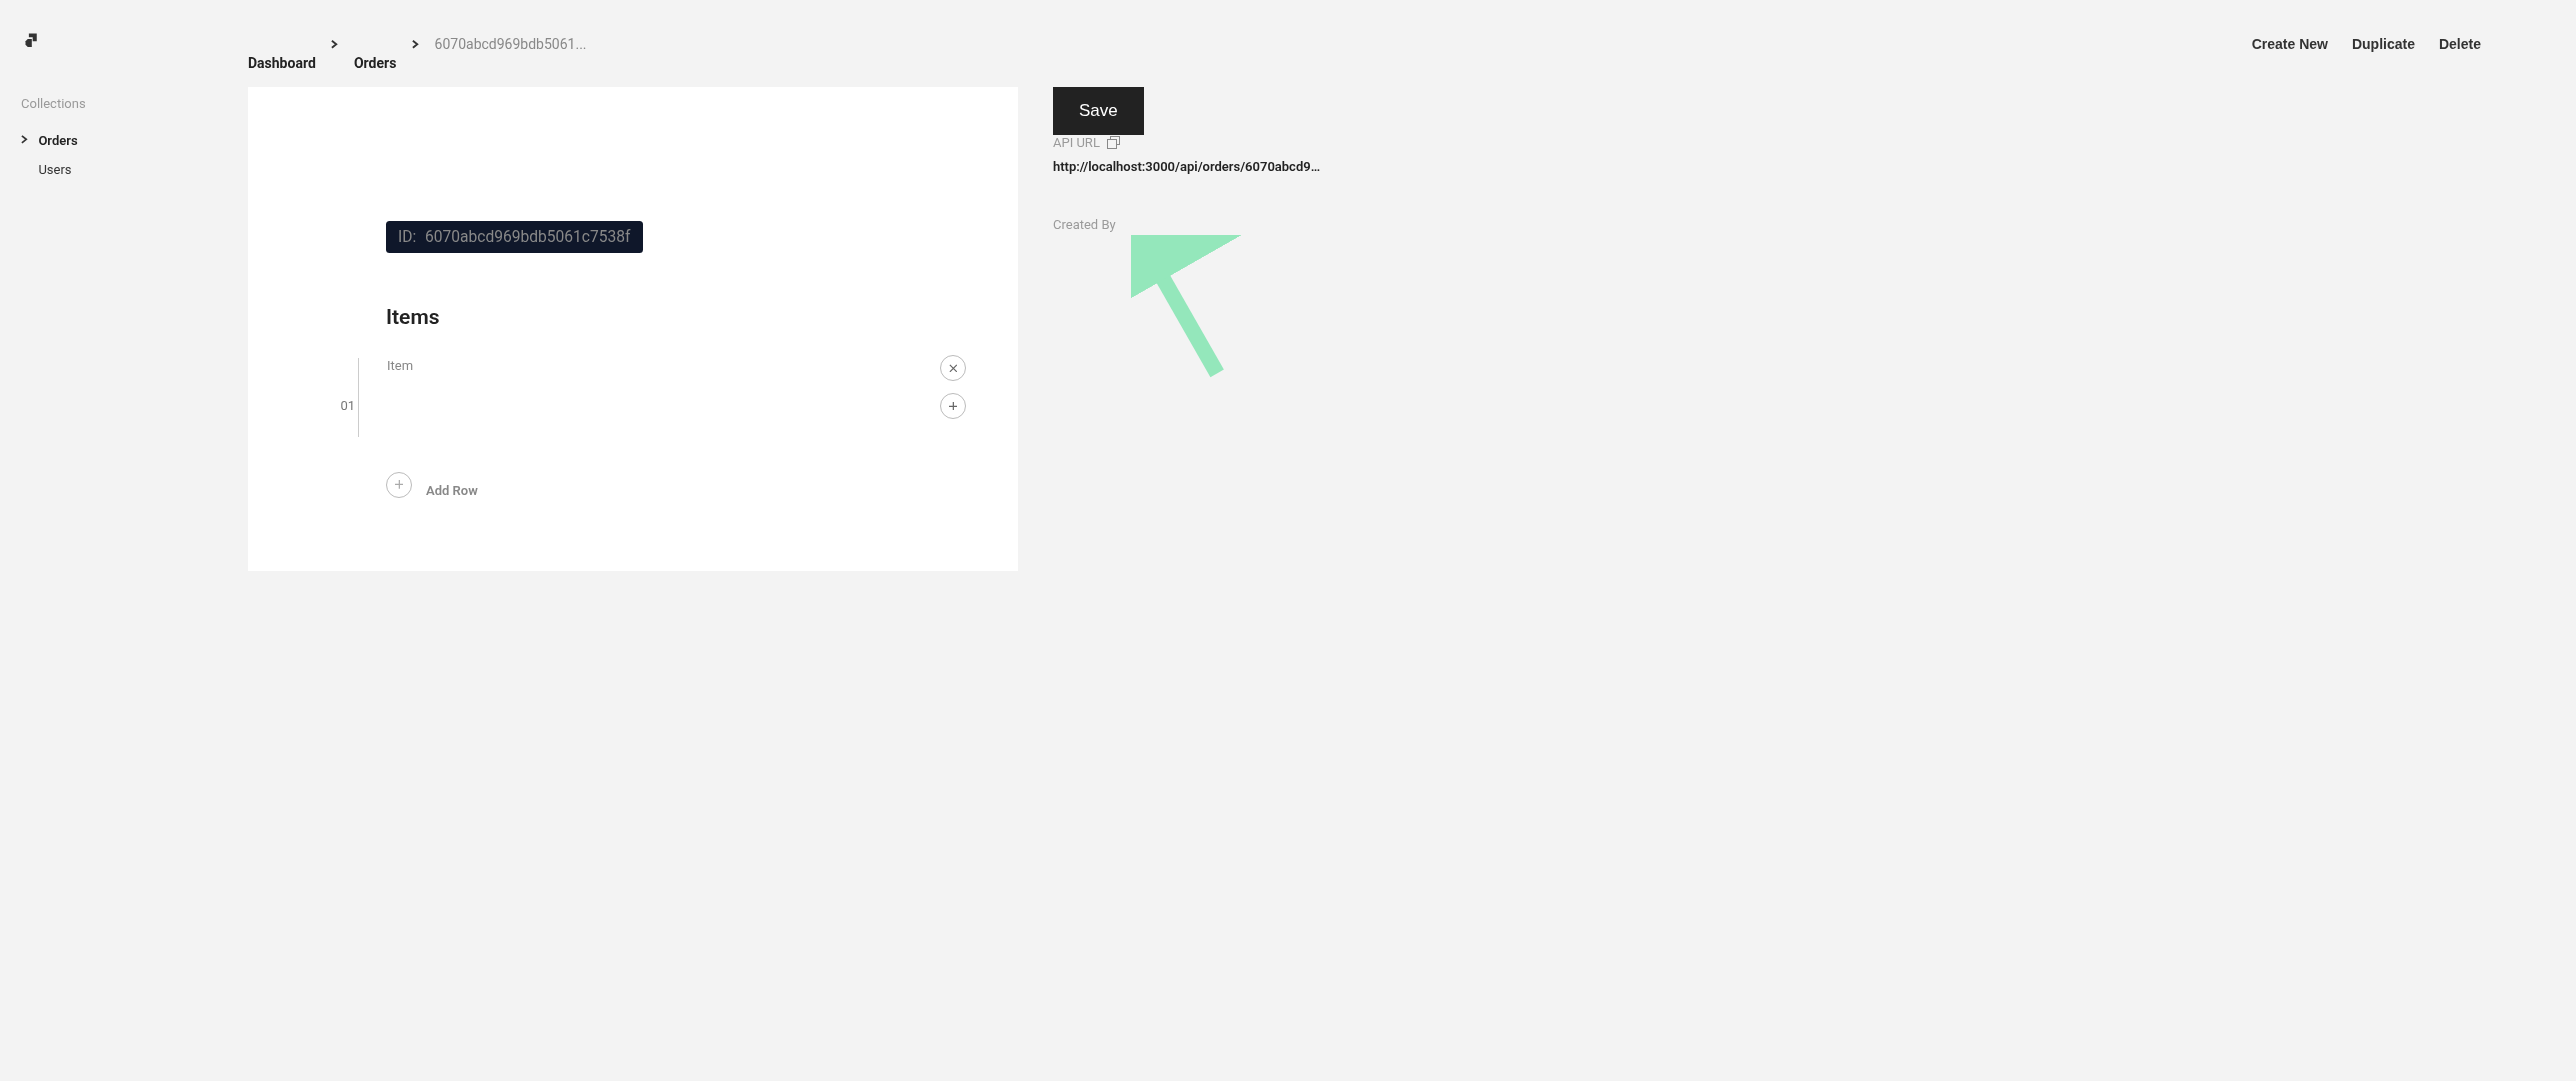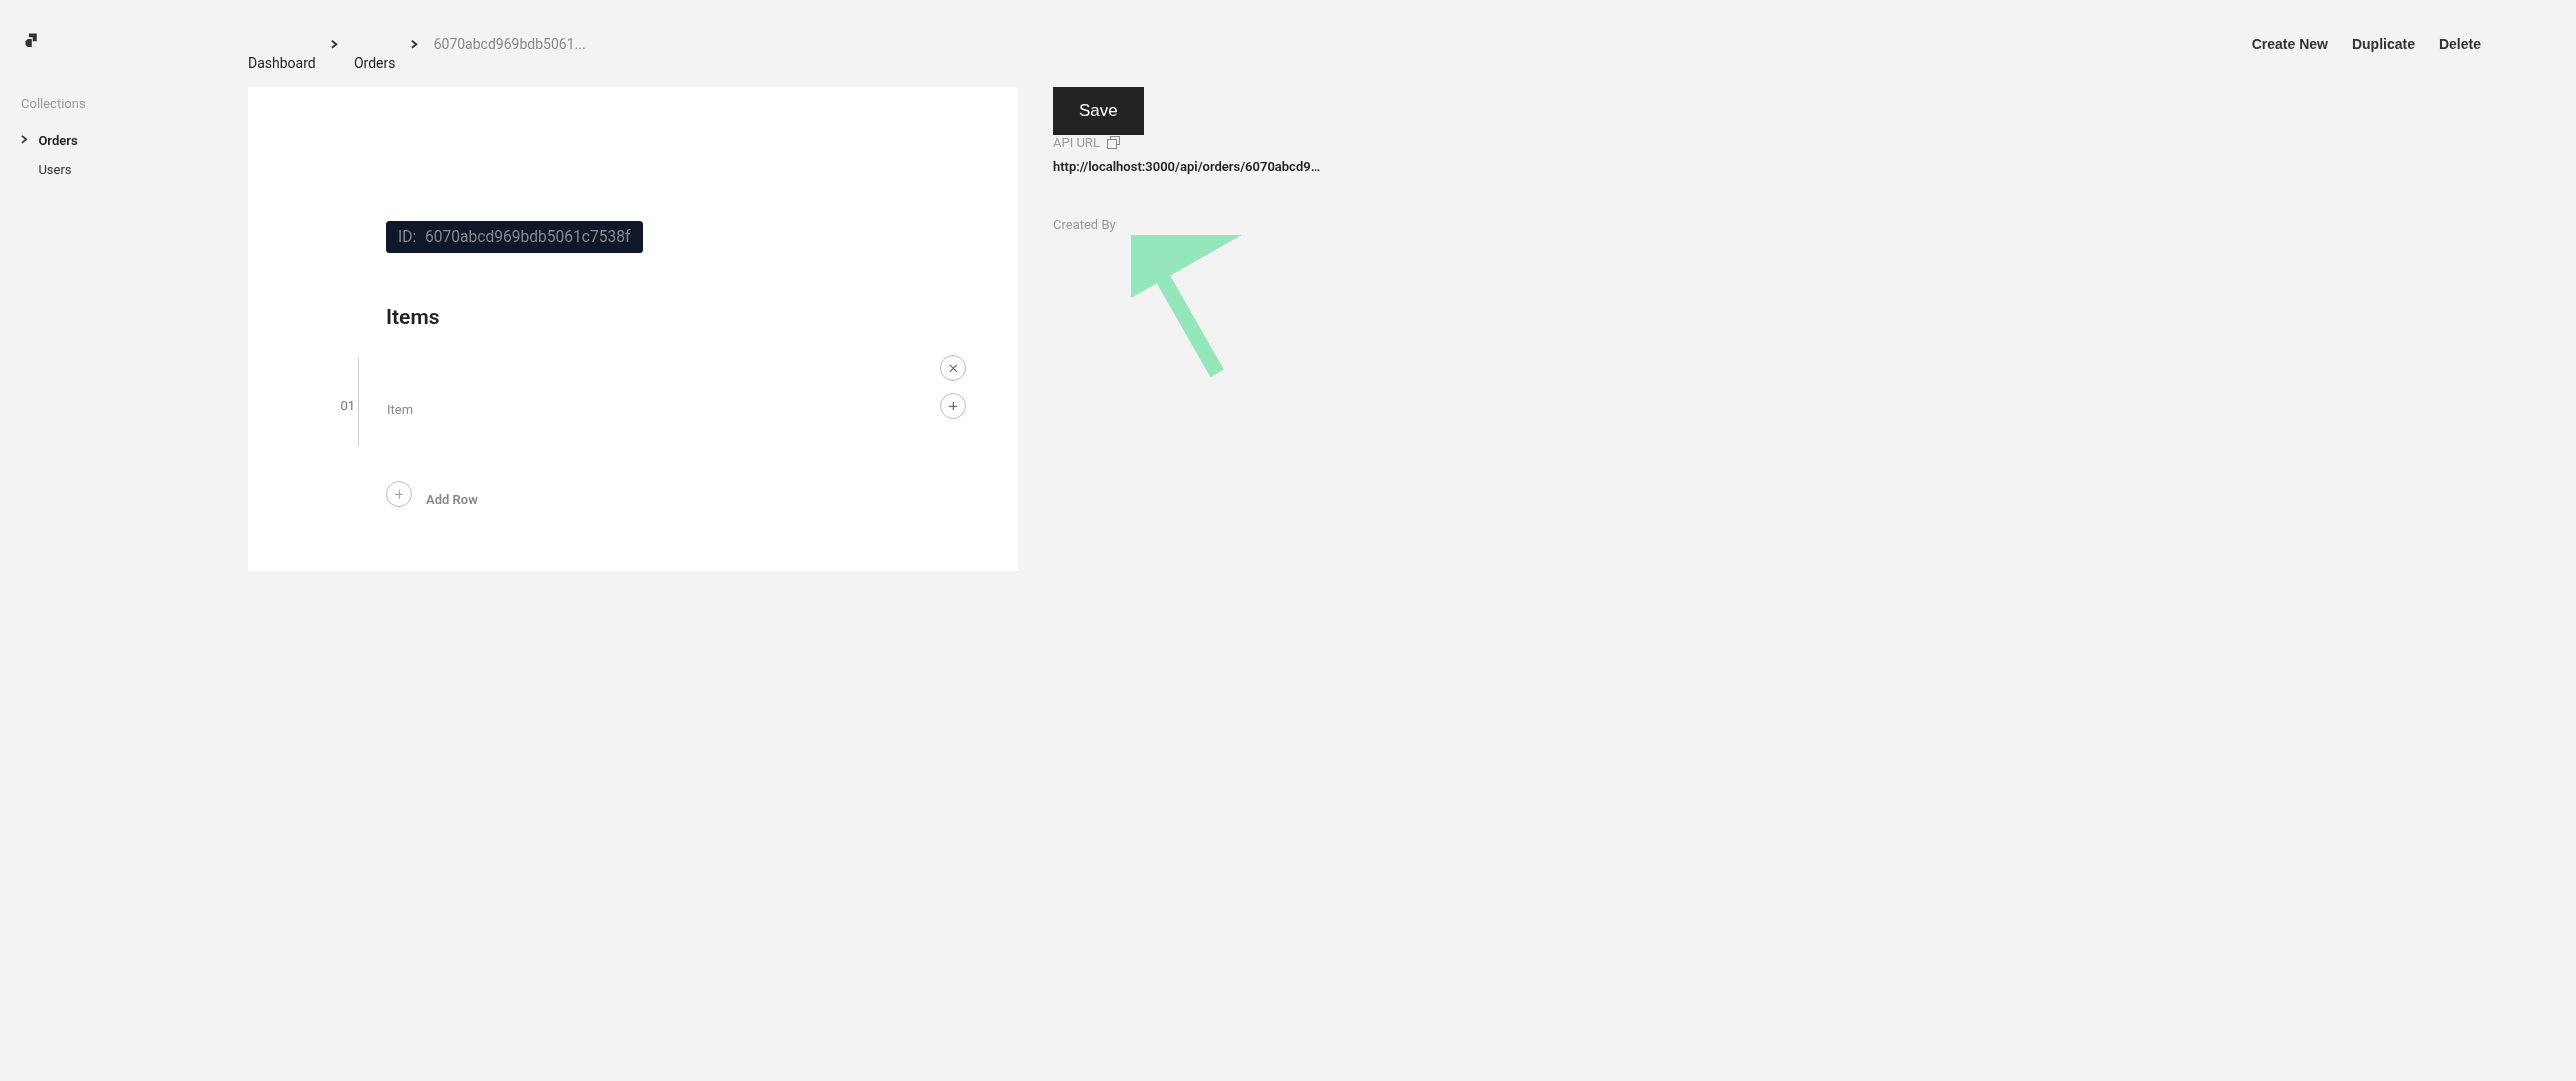--- a/index.html
+++ b/index.html
@@ -60,21 +60,21 @@
       padding: 31px 0 31px 0;
       height: 87px;
     }
     .breadcrumb {
       display: flex;
       align-items: center;
       gap: 15.6px;
       font-size: 14px;
     }
     .breadcrumb-link {
-      font-weight: 400;
+      font-weight: 700;
       color: #222;
       cursor: pointer;
       margin-top: 39px;
     }
     .breadcrumb-sep {
       color: #333;
       font-weight: 600;
     }
     .breadcrumb-current {
       color: #888;
@@ -136,21 +136,20 @@
       position: absolute;
       left: -28px;
       top: 40px;
       color: #777;
       font-size: 13px;
       width: 24px;
       text-align: right;
     }
     .item-content {
       flex: 1;
-      margin-top: 44px;
     }
     .item-label {
       color: #888;
       font-size: 13px;
       margin-bottom: 12px;
     }
     .item-input {
       width: 441px;
       height: 43px;
       border: 0.9px solid #ccc;

